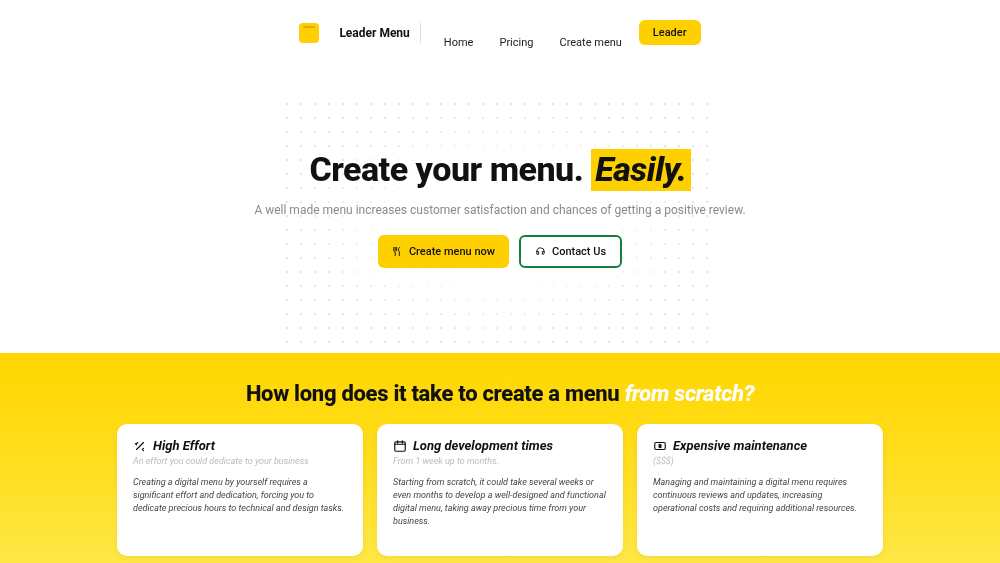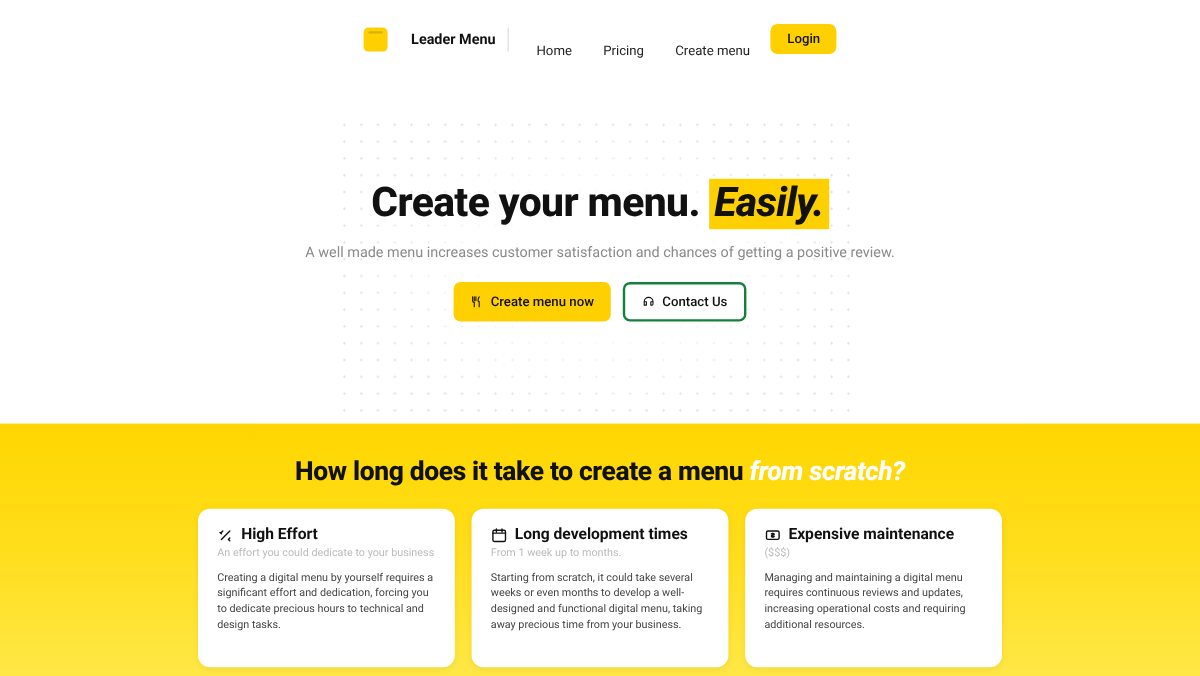--- a/index.html
+++ b/index.html
@@ -141,23 +141,24 @@
   display: flex;
   justify-content: center;
   gap: 14px;
   margin-top: 18px;
   padding: 0 20px;
 }
 .card {
   background: #fff;
   border-radius: 10px;
   padding: 14px 16px 14px;
-  width: 214px;
+  width: 246px;
   min-height: 132px;
   box-shadow: 0 2px 6px rgba(0,0,0,0.06);
+  font-style: italic;
 }
 .card-head {
   display: flex;
   align-items: center;
   gap: 6px;
   font-size: 13px;
   font-weight: 700;
 }
 .card-sub {
   font-size: 9px;
@@ -176,21 +177,21 @@
 <body>
 
 <header class="header">
   <div class="logo-wrap">
     <span class="logo"></span>
     <span class="brand">Leader Menu</span>
   </div>
   <span class="nav-link">Home</span>
   <span class="nav-link">Pricing</span>
   <span class="nav-link">Create menu</span>
-  <span class="login-btn">Login</span>
+  <span class="login-btn">Leader</span>
 </header>
 
 <section class="hero">
   <div class="dots-bg"></div>
   <div class="hero-content">
     <h1 class="hero-title">
       <span>Create your menu.</span>
       <span class="hl">Easily.</span>
     </h1>
     <p class="hero-sub">A well made menu increases customer satisfaction and chances of getting a positive review.</p>

